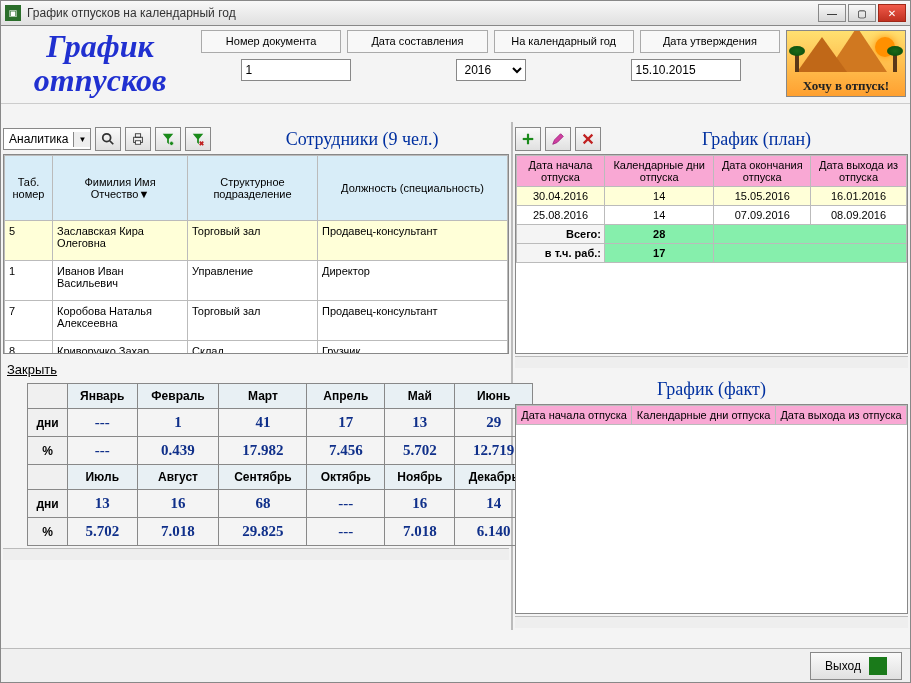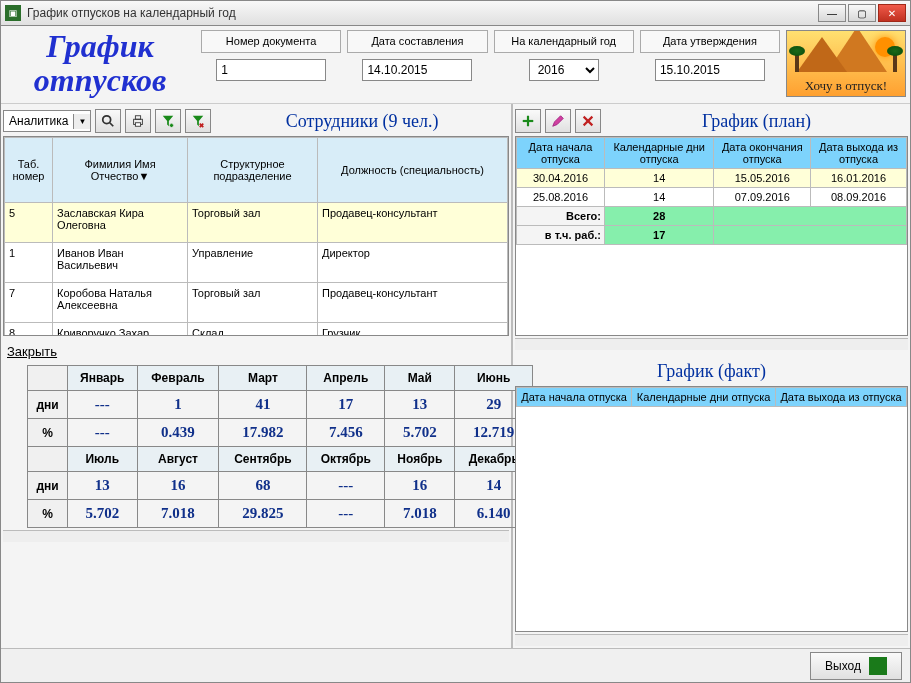--- a/index.html
+++ b/index.html
@@ -7,39 +7,39 @@
 
 
 .titlebar { height: 26px; background: linear-gradient(#f8f8f8, #e0e0e0); border: 1px solid #888; display: flex; align-items: center; padding: 0 4px; }
 .titlebar .ticon { width: 16px; height: 16px; background: #2a6e2a; margin-right: 6px; display: flex; align-items: center; justify-content: center; color: #fff; font-size: 9px; }
 .titlebar .ttext { flex: 1; color: #333; font-size: 12px; }
 .titlebar .winbtns { display: flex; gap: 2px; }
 .titlebar .wb { width: 28px; height: 18px; border: 1px solid #888; background: linear-gradient(#f8f8f8,#d8d8d8); display: flex; align-items: center; justify-content: center; font-size: 10px; cursor: pointer; }
 .titlebar .wb.close { background: linear-gradient(#f05a4a,#c03020); color: #fff; border-color: #a02818; }
 
 
-.win { border: 1px solid #888; border-top: none; height: 657px; background: #f4f4f4; display:flex; flex-direction:column; }
+.win { border: 1px solid #888; border-top: none; height: 657px; background: #f4f4f4; display:flex; flex-direction:column;gap:18px; }
 
 
 .headerband { display: flex; align-items: stretch; padding: 4px 4px 6px 4px; gap: 6px; border-bottom: 1px solid #ccc; }
 .logo-title { width: 190px; display:flex; align-items:center; justify-content:center; font-family: "Times New Roman", serif; font-style: italic; font-weight: bold; font-size: 32px; color: #2030d0; text-align:center; line-height: 1.05; }
 .infoboxes { flex:1; display:flex; flex-direction:column; gap:6px; }
 .infoboxes .labelsrow, .infoboxes .inputsrow { display:flex; gap:6px; }
 .infobox-label { flex:1; border:1px solid #aaa; background:#f8f8f8; text-align:center; padding:4px 2px; font-size:11px; line-height:1.2; }
 .infobox-input { flex:1; display:flex; justify-content:center; }
 .infobox-input input, .infobox-input select { width: 110px; border:1px solid #888; padding:2px 4px; font-size:12px; background:#fff; }
 .infobox-input select { width: 70px; }
 .promo { width: 120px; border:1px solid #888; background: linear-gradient(#ffe070,#ffa030); display:flex; flex-direction:column; align-items:center; justify-content:flex-end; position:relative; overflow:hidden; }
 .promo .sun { position:absolute; top:6px; right:10px; width:20px; height:20px; background:#ff9000; border-radius:50%; box-shadow:0 0 8px #ff9000; }
 .promo .pyr { position:absolute; bottom:24px; left:10px; width:0; height:0; border-left:25px solid transparent; border-right:25px solid transparent; border-bottom:35px solid #c06818; }
 .promo .pyr2 { position:absolute; bottom:24px; left:40px; width:0; height:0; border-left:30px solid transparent; border-right:30px solid transparent; border-bottom:45px solid #d07820; }
 .promo .palm { position:absolute; bottom:24px; width:4px; height:20px; background:#5a3818; }
 .promo .palm.p1 { left: 8px; } .promo .palm.p2 { right: 8px; }
 .promo .palm::after { content:""; position:absolute; top:-6px; left:-6px; width:16px; height:10px; background: radial-gradient(#1a6a1a,#0a4a0a); border-radius:50%; }
-.promo .ptext { position:absolute; bottom:2px; width:100%; text-align:center; font-family:"Comic Sans MS",cursive; font-size:13px; font-weight:normal; color:#222;margin-top:17px; }
+.promo .ptext { position:absolute; bottom:2px; width:100%; text-align:center; font-family:"Comic Sans MS",cursive; font-size:13px; font-weight:bold; color:#222;margin-top:17px; }
 
 
 .bodysplit { flex:1; display:flex; overflow:hidden; }
 .leftpane { width: 512px; border-right:2px solid #bbb; display:flex; flex-direction:column; padding:2px; }
 .rightpane { flex:1; display:flex; flex-direction:column; padding:2px; }
 
 
 .tbar { display:flex; align-items:center; gap:4px; height:30px; }
 .tbar .combo { border:1px solid #888; background:#fff; display:flex; align-items:center; }
 .tbar .combo span { padding:3px 5px; font-size:12px; }
@@ -61,21 +61,21 @@
 .mstats td, .mstats th { border:1px solid #888; padding:5px 2px; text-align:center; font-size:12px; }
 .mstats .hd { background:#e8f0f4; font-weight:bold; }
 .mstats .rl { background:#f0f0f0; font-weight:bold; width:40px; }
 .mstats .val { font-family:"Times New Roman",serif; font-size:15px; font-weight:bold; color:#10308a; }
 .mstats .dash { font-family:"Times New Roman",serif; font-size:15px; font-weight:bold; color:#10308a; }
 
 
 .plan-wrap { border:1px solid #888; background:#fff; height:200px; overflow:auto; }
 .plan-table, .fact-table { border-collapse:collapse; width:100%; }
 .plan-table th, .plan-table td, .fact-table th, .fact-table td { border:1px solid #bbb; padding:3px 3px; font-size:11px; text-align:center; }
-.plan-table th, .fact-table th { background:#7dd3fc; font-weight:normal; }
+.plan-table th, .fact-table th { background:#f9a8d4; font-weight:normal; }
 .plan-table tr.sel td { background:#ffffd8; }
 .plan-table .sumlbl { text-align:right; font-weight:bold; background:#f4f4f4; }
 .plan-table .sumval { font-weight:bold; background:#86efac; }
 
 .fact-title-row { margin-top:6px; }
 .fact-wrap { flex:1; border:1px solid #888; background:#fff; overflow:auto; }
 
 
 .footer { height:34px; border-top:1px solid #bbb; display:flex; align-items:center; justify-content:flex-end; padding:0 8px; background:#f0f0f0; }
 .exit-btn { display:flex; align-items:center; gap:8px; border:1px solid #888; background:linear-gradient(#fafafa,#e0e0e0); padding:4px 14px; cursor:pointer; font-size:12px; }
@@ -103,23 +103,20 @@
     <div class="infoboxes">
       <div class="labelsrow">
         <div class="infobox-label">Номер документа</div>
         <div class="infobox-label">Дата составления</div>
         <div class="infobox-label">На календарный год</div>
         <div class="infobox-label">Дата утверждения</div>
       </div>
       <div class="inputsrow">
         <div class="infobox-input">
             <input value="1" style="">
-          </div>
-        <div class="infobox-input">
-            <input value="14.10.2015" style="">
           </div>
         <div class="infobox-input">
           <select>
             <option>2016</option>
           </select>
         </div>
         <div class="infobox-input">
             <input value="15.10.2015" style="">
           </div>
       </div>

